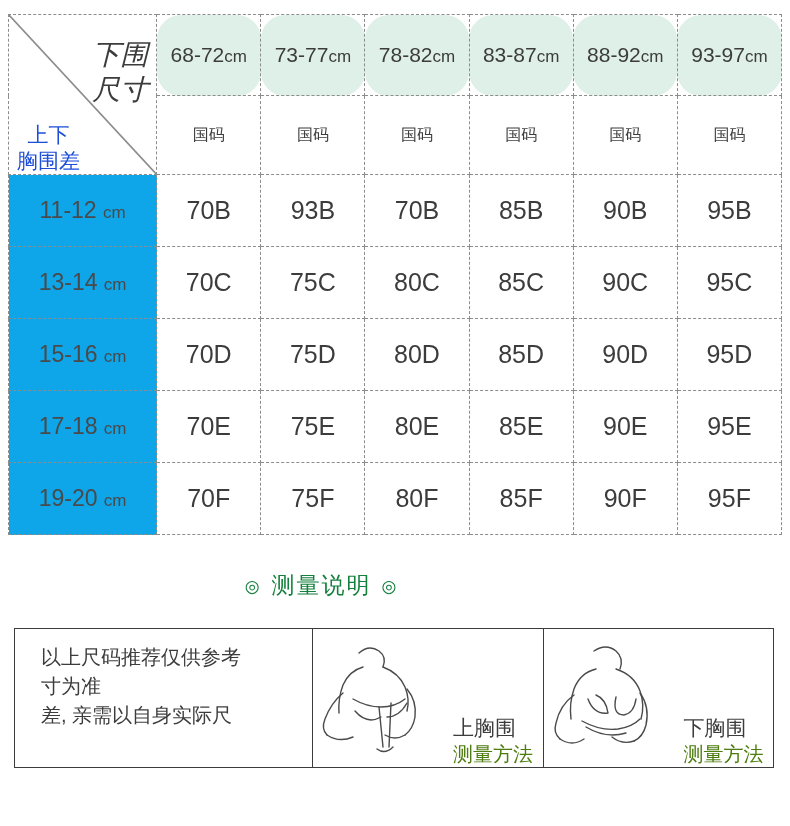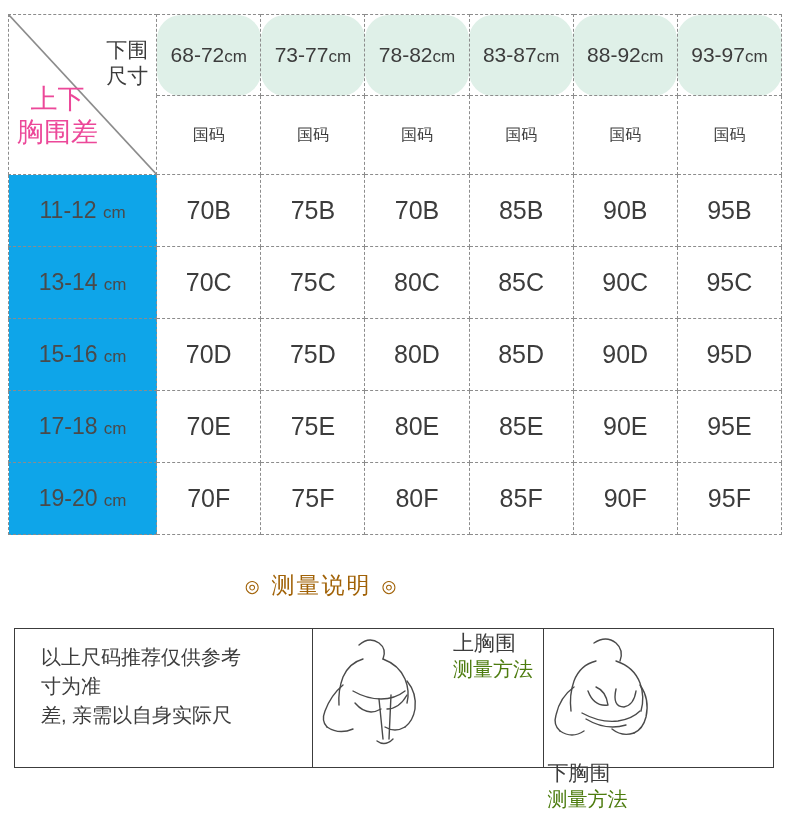--- a/index.html
+++ b/index.html
@@ -50,33 +50,34 @@
   }
   .corner .diag {
     position: absolute;
     left: 0; top: 0;
     width: 100%; height: 100%;
   }
   .corner .lbl-top {
     position: absolute;
     right: 8px;
     top: 22px;
+    font-size: 28px;
+    line-height: 1.25;
+    text-align: center;
+    color: #3c3c3c;
+    font-style: italic;
+  }
+  .corner .lbl-bottom {
+    position: absolute;
+    left: 8px;
+    bottom: 0;
     font-size: 21px;
     line-height: 1.25;
     text-align: center;
-    color: #3c3c3c;
-  }
-  .corner .lbl-bottom {
-    position: absolute;
-    left: 8px;
-    bottom: 24px;
-    font-size: 27px;
-    line-height: 1.25;
-    text-align: center;
-    color: #ec4899;
+    color: #1d4ed8;
   }
 
   .head-band {
     background: #dff0e8;
     height: 80px;
     font-size: 21px;
     color: #3c3c3c;
     border-radius: 24px;
   }
   .head-band .unit {
@@ -108,21 +109,21 @@
   }
 
   
   .section-title {
     position: absolute;
     left: 0;
     top: 570px;
     width: 643px;
     text-align: center;
     font-size: 23px;
-    color: #a16207;
+    color: #15803d;
     letter-spacing: 2px;
   }
   .section-title .dot {
     font-size: 17px;
     vertical-align: middle;
     margin: 0 10px;
   }
 
   
   .note-box {
@@ -143,24 +144,24 @@
     box-sizing: border-box;
     font-size: 20px;
     line-height: 1.45;
     color: #3c3c3c;
     border-right: 1px solid #3c3c3c;
   }
   .note-fig {
     flex: 1;
     position: relative;
     display: flex;
-    align-items: flex-start;
+    align-items: flex-end;
     border-right: 1px solid #3c3c3c;
   }
-  .note-fig:last-child { border-right: none; flex-direction: column; }
+  .note-fig:last-child { border-right: none; }
   .fig-art {
     width: 130px;
     height: 130px;
     margin-left: 6px;
     flex: none;
   }
   .fig-cap {
     margin-left: 4px;
   }
   .fig-cap .cap-main {
@@ -216,21 +217,21 @@
         <td class="sub-head">国码</td>
         <td class="sub-head">国码</td>
         <td class="sub-head">国码</td>
         <td class="sub-head">国码</td>
         <td class="sub-head">国码</td>
       </tr>
 
       <tr>
         <td class="row-label"><span>11-12</span> <span class="unit">cm</span></td>
         <td class="cell">70B</td>
-        <td class="cell">75B</td>
+        <td class="cell">93B</td>
         <td class="cell">70B</td>
         <td class="cell">85B</td>
         <td class="cell">90B</td>
         <td class="cell">95B</td>
       </tr>
       <tr>
         <td class="row-label"><span>13-14</span> <span class="unit">cm</span></td>
         <td class="cell">70C</td>
         <td class="cell">75C</td>
         <td class="cell">80C</td>

